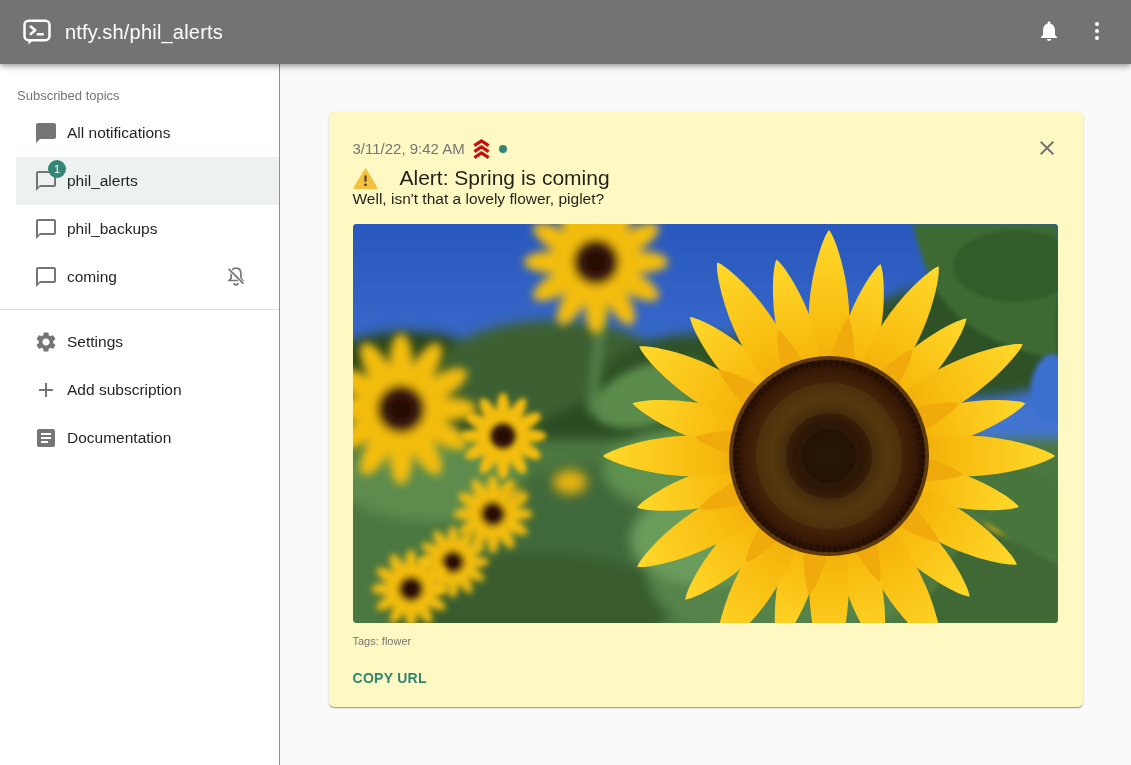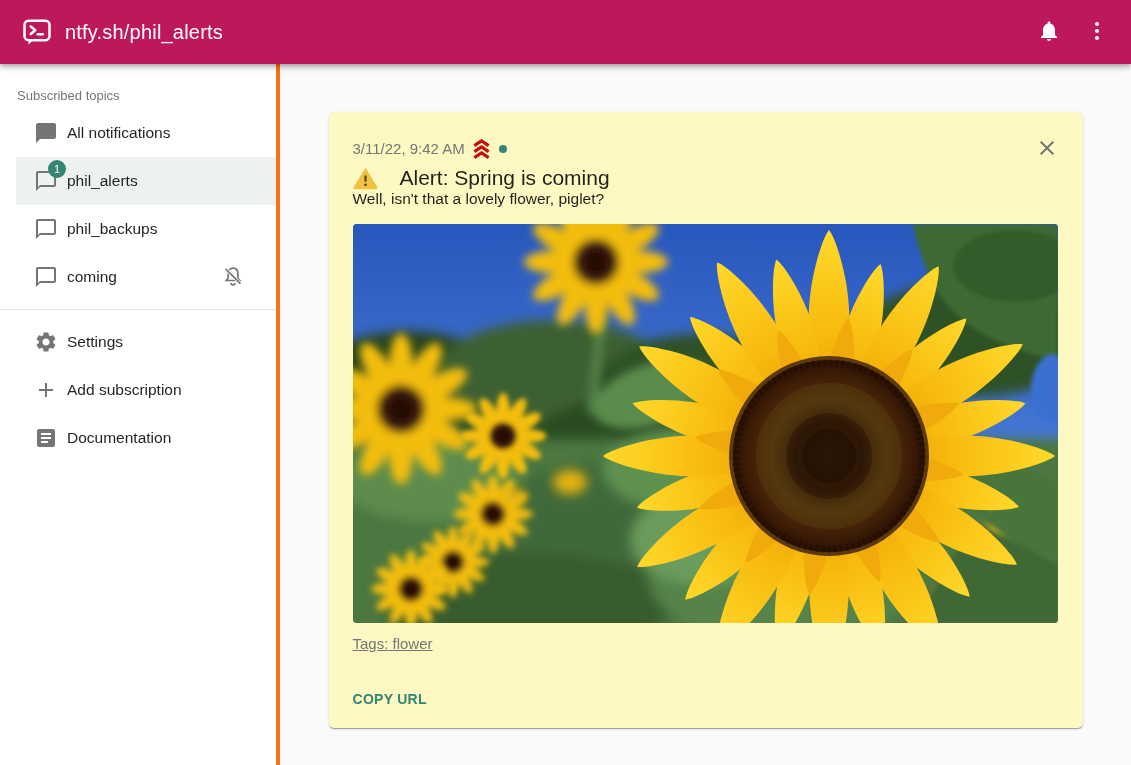--- a/index.html
+++ b/index.html
@@ -5,35 +5,35 @@
   * { box-sizing: border-box; }
   html,body { margin:0; padding:0; }
   body {
     width:1131px; height:765px; position:relative; overflow:hidden;
     background:#fafafa; font-family:"Liberation Sans", sans-serif;
     color:rgba(0,0,0,.87);
   }
   
   .appbar {
     position:absolute; top:0; left:0; width:1131px; height:64px;
-    background:#be185d; display:flex; align-items:center;
+    background:#737373; display:flex; align-items:center;
     padding:0 10px 0 22px; z-index:30;
     box-shadow:0 2px 4px -1px rgba(0,0,0,.2), 0 4px 5px 0 rgba(0,0,0,.14), 0 1px 10px 0 rgba(0,0,0,.12);
   }
   .logo { width:30px; height:30px; flex:none; }
   .appbar-title { color:#fff; font-size:20px; font-weight:500; margin-left:13px; letter-spacing:.2px; }
   .appbar-actions { margin-left:auto; display:flex; align-items:center; }
   .icon-btn {
     width:48px; height:48px; border:none; background:none; padding:0;
     display:flex; align-items:center; justify-content:center; cursor:pointer; color:#fff;
   }
   
   .sidebar {
     position:absolute; top:64px; left:0; bottom:0; width:280px;
-    background:#fff; border-right:4px solid #f97316;
+    background:#fff; border-right:1px solid #f97316;
   }
   .section-label { padding:24px 16px 6px 17px; color:#757575; font-size:13px; }
   .nav-item {
     height:48px; display:flex; align-items:center; padding:0 16px 0 18px;
     cursor:pointer; font-size:15.5px; color:rgba(0,0,0,.87);margin-left:16px;
   }
   .nav-item.selected { background:#edf2f1; }
   .nav-icon { width:24px; height:24px; color:#757575; margin-right:9px; position:relative; flex:none; }
   .nav-icon svg { display:block; }
   .badge {
@@ -61,22 +61,22 @@
     margin-top:7px; font-size:21px; font-weight:400; color:rgba(0,0,0,.87);
     display:flex; align-items:center; gap:22px;
   }
   .warning-icon { width:25px; height:23px; flex:none; }
   .note-body { font-size:15.5px; color:rgba(0,0,0,.87); }
   .attachment {
     margin-top:16px; width:705px; height:399px; border-radius:4px;
     overflow:hidden; cursor:pointer; position:relative; background:#3a6fd0;
   }
   .attachment svg { display:block; }
-  .tags-line { margin-top:12px; color:#757575; font-size:15px;text-decoration:underline; }
-  .actions { margin-top:32px; display:flex; gap:30px; }
+  .tags-line { margin-top:12px; color:#757575; font-size:11px; }
+  .actions { margin-top:16px; display:flex; gap:30px; }
   .action-btn {
     border:none; background:none; padding:7px 0; cursor:pointer;
     color:#338574; font-size:14px; font-weight:700; letter-spacing:.02em;
     font-family:"Liberation Sans", sans-serif;
   }
 </style>
 </head>
 <body>
 
 <header class="appbar">

